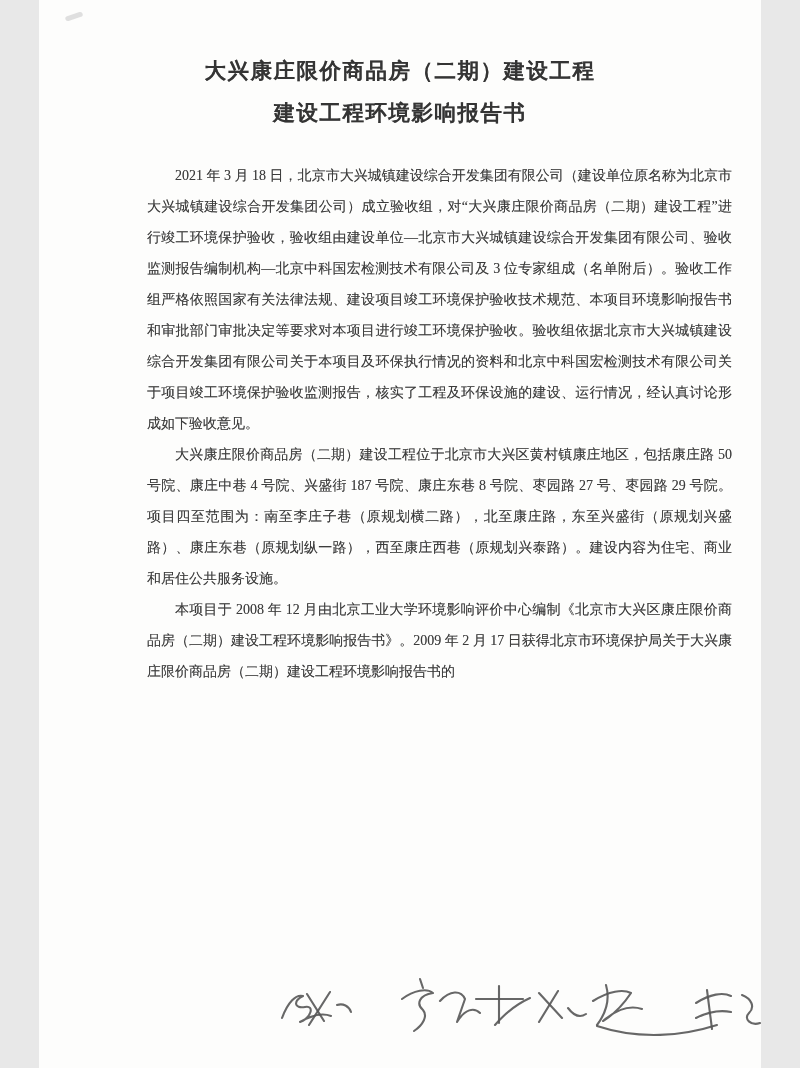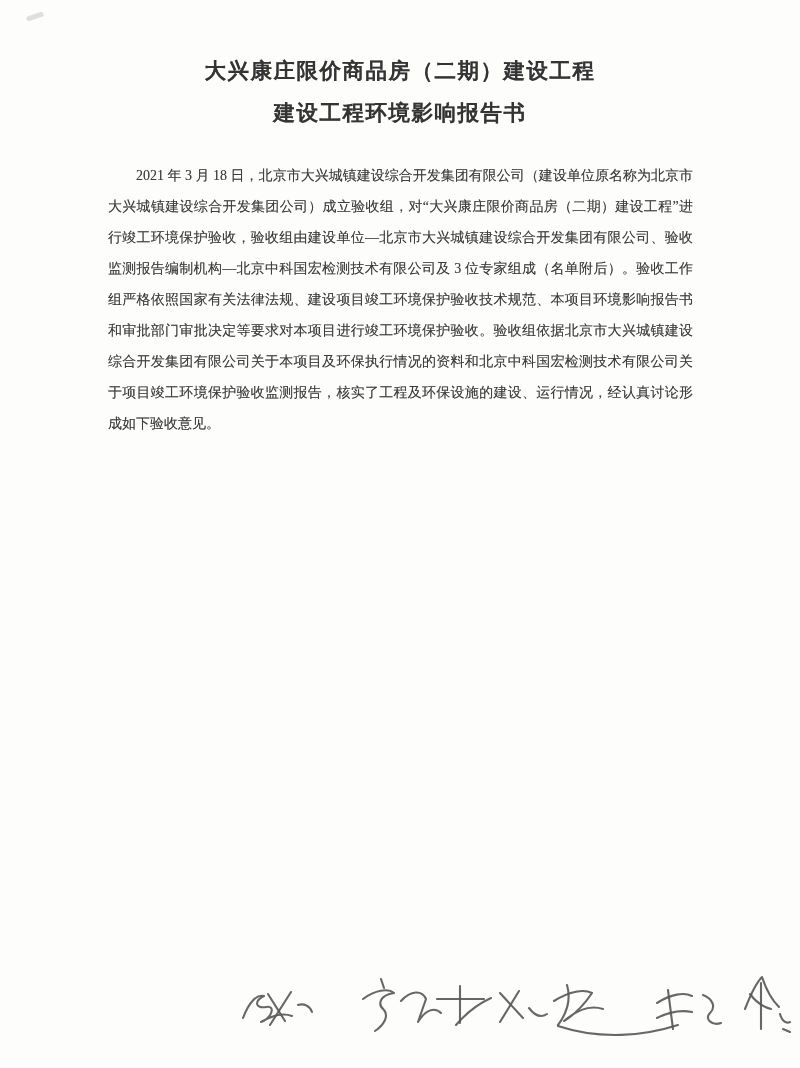--- a/index.html
+++ b/index.html
@@ -2,21 +2,21 @@
 <html><head>
 <meta charset="utf-8">
 <style>
   html, body {
     margin: 0;
     padding: 0;
     background: #e8e8e8;
   }
   .page {
     position: relative;
-    width: 800px;
+    width: 722px;
     height: 1068px;
     margin: 0 auto;
     background: #fdfdfc;
     overflow: hidden;
     font-family: "Liberation Serif", "DejaVu Serif", serif;
     color: #3c3c3c;
   }
   .scan-smudge {
     position: absolute;
     left: 26px;
@@ -95,20 +95,22 @@
 
   <div class="scan-smudge"></div>
 
   <div class="title-block">
     <h1 class="title-line">大兴康庄限价商品房（二期）建设工程</h1>
     <h1 class="title-line">建设工程环境影响报告书</h1>
   </div>
 
   <div class="body-block">
     <p class="para">2021 年 3 月 18 日，北京市大兴城镇建设综合开发集团有限公司（建设单位原名称为北京市大兴城镇建设综合开发集团公司）成立验收组，对“大兴康庄限价商品房（二期）建设工程”进行竣工环境保护验收，验收组由建设单位—北京市大兴城镇建设综合开发集团有限公司、验收监测报告编制机构—北京中科国宏检测技术有限公司及 3 位专家组成（名单附后）。验收工作组严格依照国家有关法律法规、建设项目竣工环境保护验收技术规范、本项目环境影响报告书和审批部门审批决定等要求对本项目进行竣工环境保护验收。验收组依据北京市大兴城镇建设综合开发集团有限公司关于本项目及环保执行情况的资料和北京中科国宏检测技术有限公司关于项目竣工环境保护验收监测报告，核实了工程及环保设施的建设、运行情况，经认真讨论形成如下验收意见。</p>
+    <p class="para">大兴康庄限价商品房（二期）建设工程位于北京市大兴区黄村镇康庄地区，包括康庄路 50 号院、康庄中巷 4 号院、兴盛街 187 号院、康庄东巷 8 号院、枣园路 27 号、枣园路 29 号院。项目四至范围为：南至李庄子巷（原规划横二路），北至康庄路，东至兴盛街（原规划兴盛路）、康庄东巷（原规划纵一路），西至康庄西巷（原规划兴泰路）。建设内容为住宅、商业和居住公共服务设施。</p>
+    <p class="para">本项目于 2008 年 12 月由北京工业大学环境影响评价中心编制《北京市大兴区康庄限价商品房（二期）建设工程环境影响报告书》。2009 年 2 月 17 日获得北京市环境保护局关于大兴康庄限价商品房（二期）建设工程环境影响报告书的</p>
   </div>
 
   <div class="signatures">
     <svg viewBox="0 0 590 80" xmlns="http://www.w3.org/2000/svg">
 
       <g>
         <path class="sig-stroke" d="M38,46 c6,-16 14,-24 21,-22 c-10,5 -9,13 2,11 c10,-2 6,11 -5,15 c12,-7 23,-9 31,-6"></path>
         <path class="sig-stroke" d="M63,22 l17,27"></path>
         <path class="sig-stroke" d="M86,20 l-21,33"></path>
         <path class="sig-stroke" d="M93,33 c6,-2 12,1 14,7"></path>

